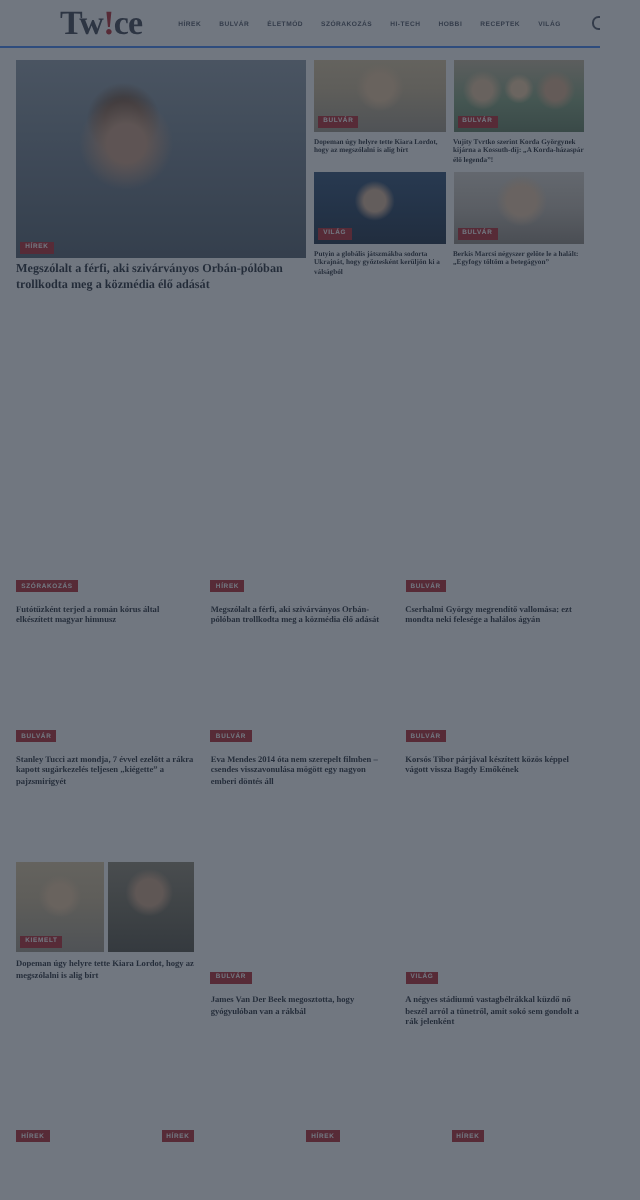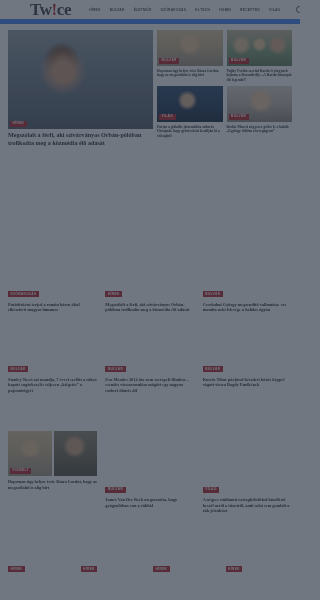--- a/index.html
+++ b/index.html
@@ -30,21 +30,21 @@
   }
 
   
   .header {
     height: 24px;
     width: 100%;
     background: #ffffff;
     display: flex;
     align-items: center;
     padding: 0 8px;
-    border-bottom: 5px solid #3b82f6;
+    border-bottom: 1px solid #3b82f6;
   }
   .logo {
     font-family: "Liberation Serif", serif;
     font-weight: bold;
     font-size: 17px;
     letter-spacing: -0.4px;
     color: #3a3f4d;
     margin-left: 22px;
     line-height: 1;
     white-space: nowrap;

